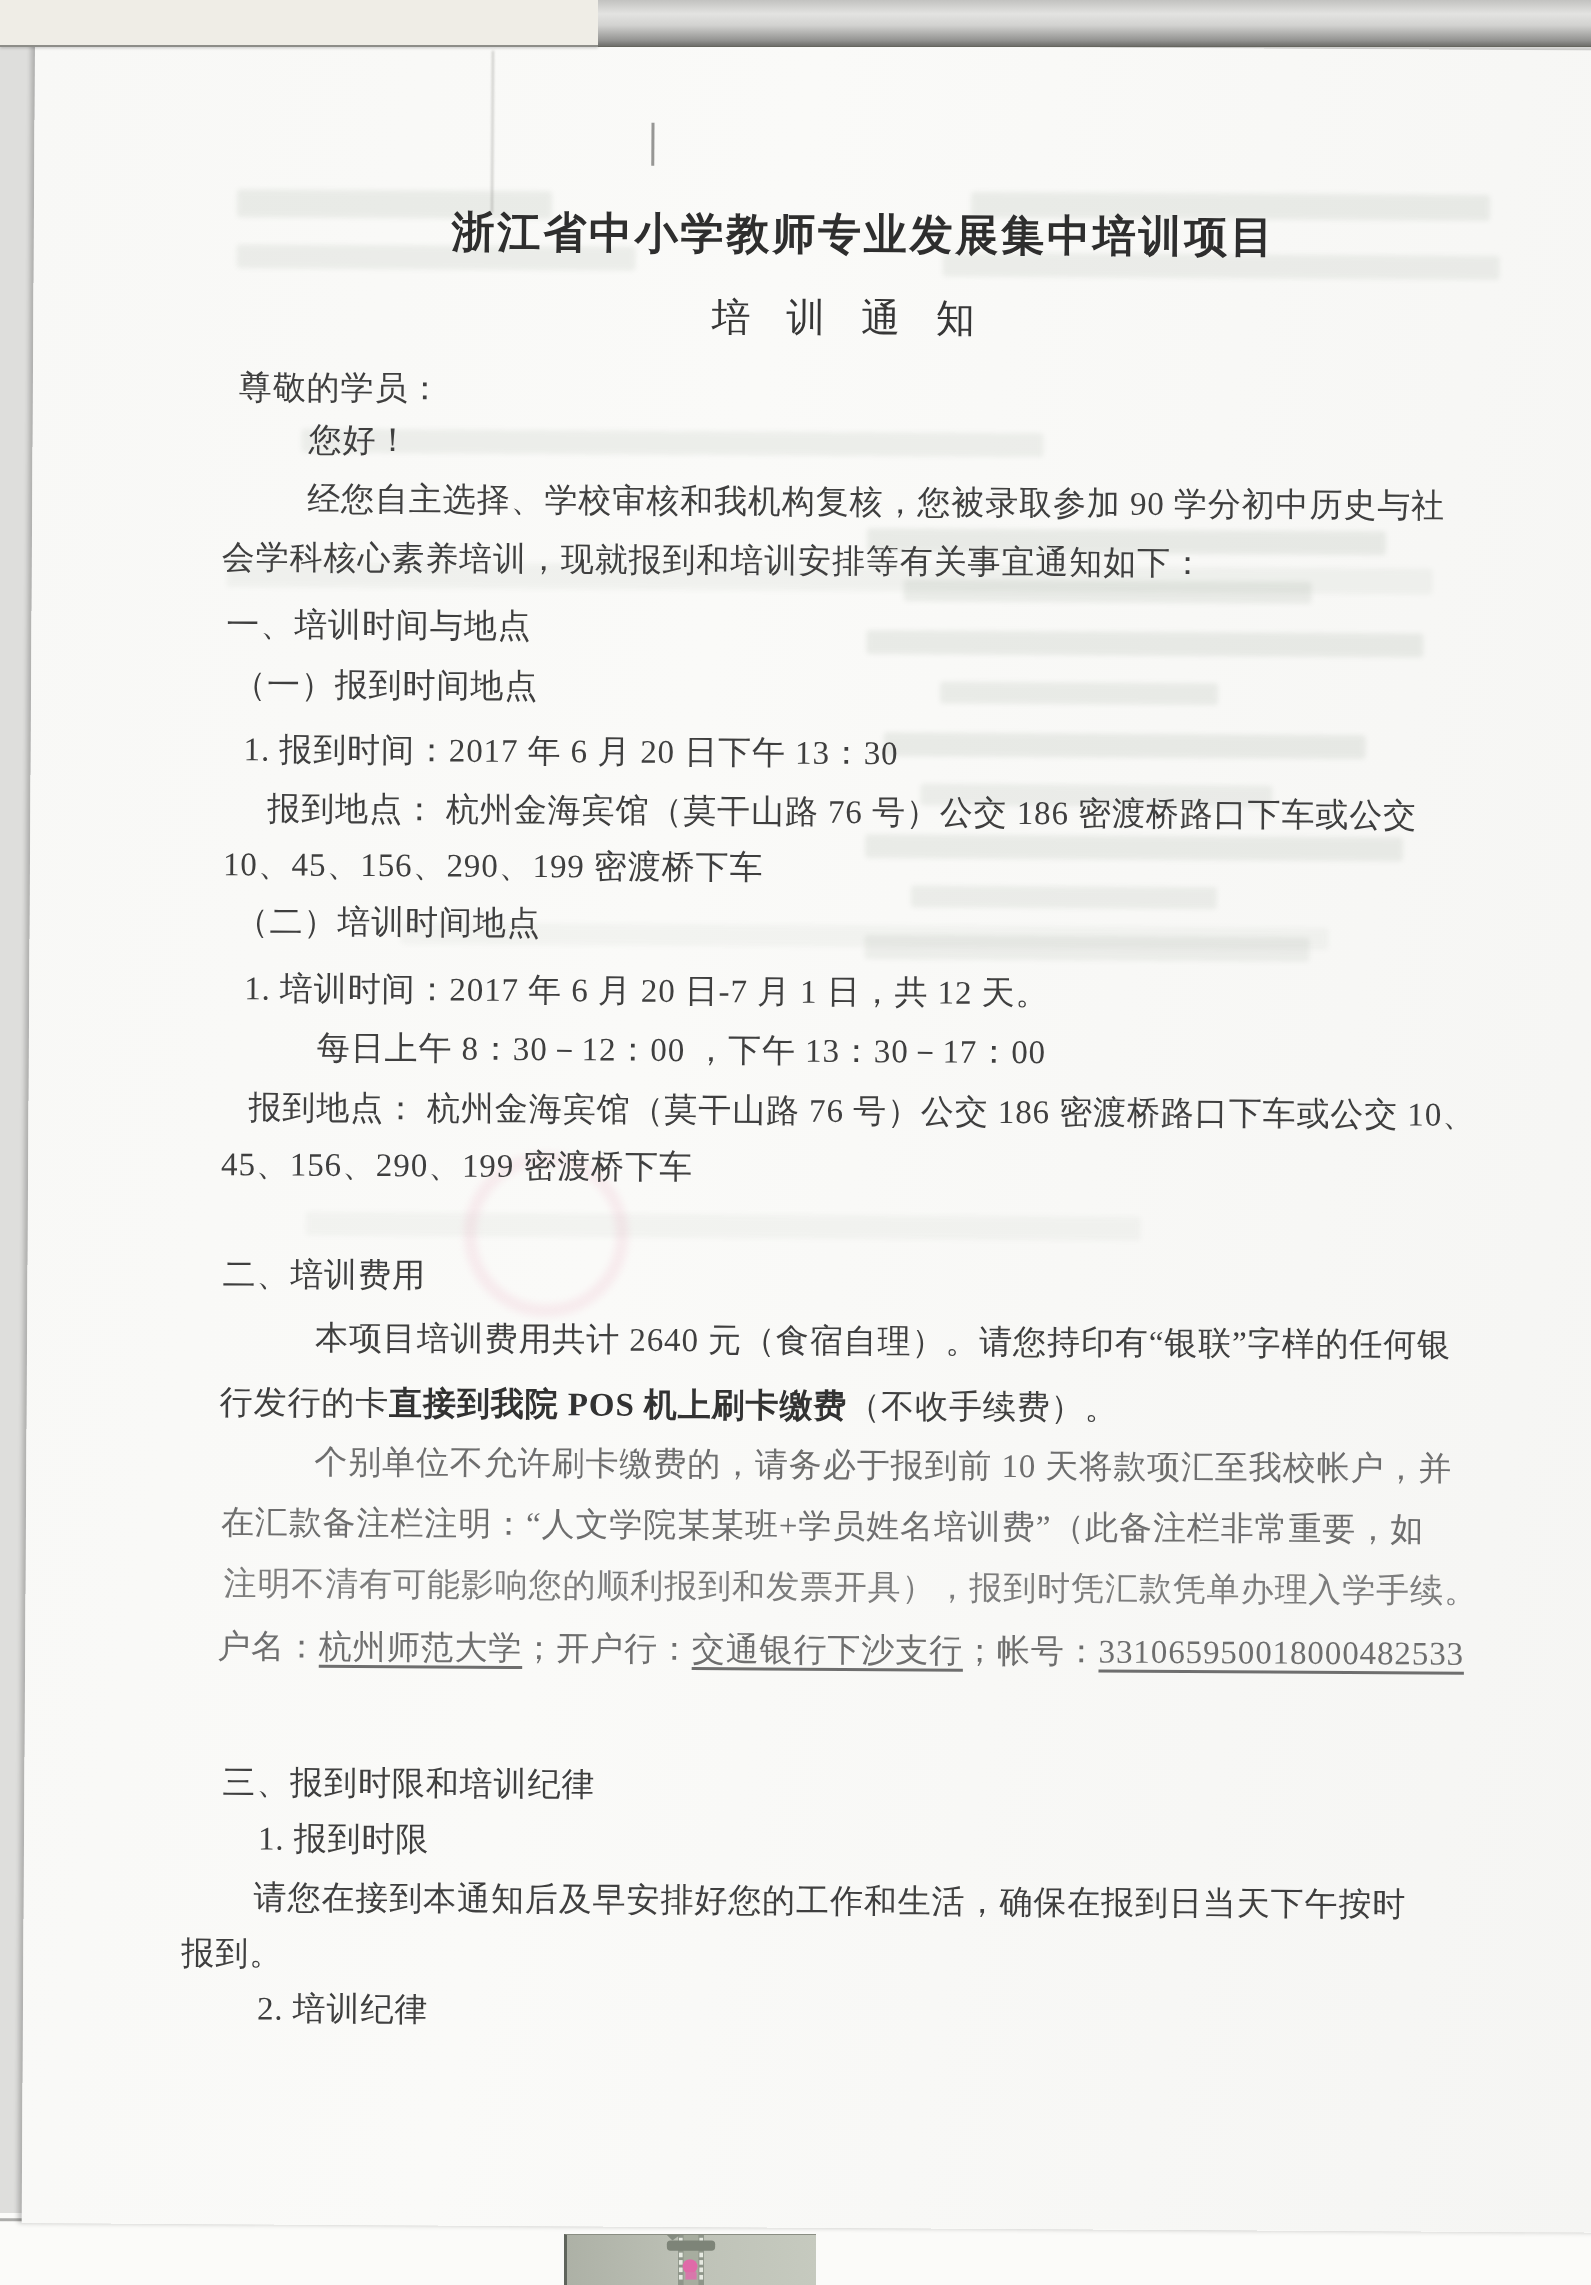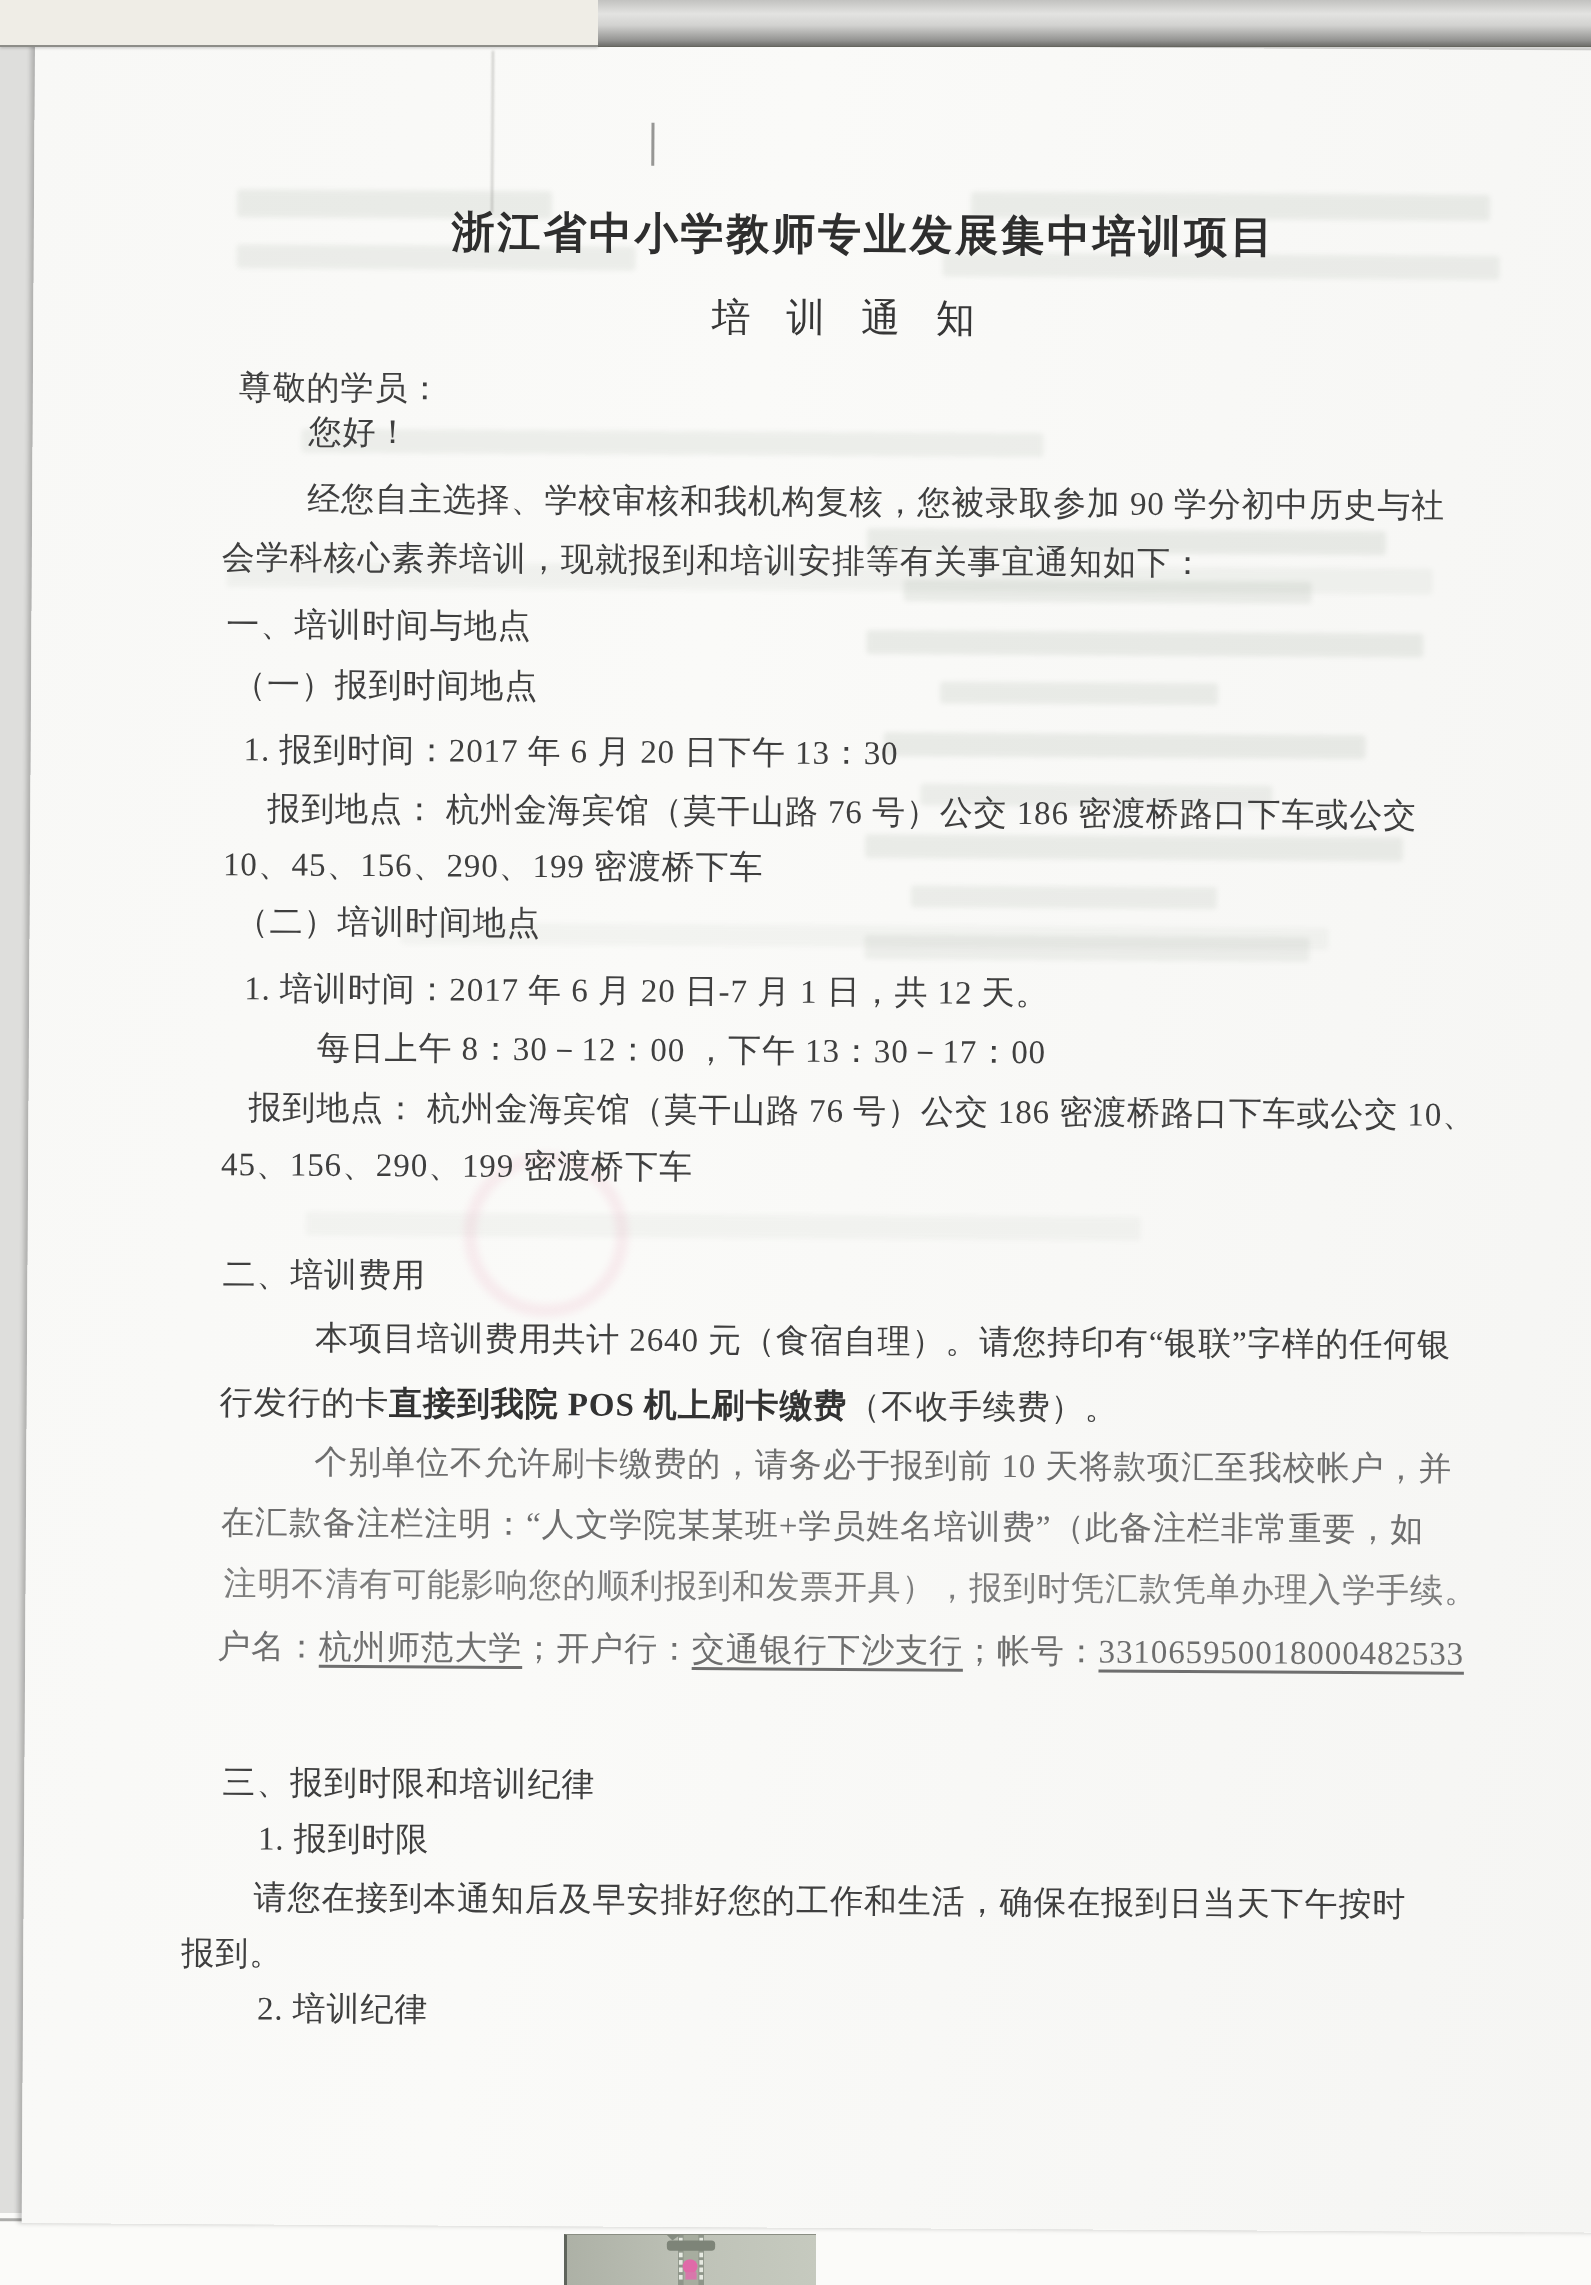--- a/index.html
+++ b/index.html
@@ -72,21 +72,21 @@
   <div class="ghost" style="left:278px;top:1169px;width:835px;height:24px;opacity:.06"></div>
   <div class="seal-ghost" style="left:436px;top:1108px;"></div>
 
   <div class="crease-line" style="left:457px;top:7.4px;width:1.9px;height:162px;"></div>
   <div class="tick-mark" style="left:617px;top:78px;width:2.8px;height:43px;"></div>
 
   <div class="ln title" style="top:160px;">浙江省中小学教师专业发展集中培训项目</div>
   <div class="ln subtitle" style="top:245px;">培  训  通  知</div>
 
   <div class="ln" style="left:206px;top:323px;">尊敬的学员：</div>
-  <div class="ln" style="left:276px;top:367px;">您好！</div>
+  <div class="ln" style="left:276px;top:375px;">您好！</div>
   <div class="ln" style="left:275px;top:434px;">经您自主选择、学校审核和我机构复核，您被录取参加 90 学分初中历史与社</div>
   <div class="ln" style="left:190px;top:493px;">会学科核心素养培训，现就报到和培训安排等有关事宜通知如下：</div>
 
   <div class="ln" style="left:195px;top:560px;">一、培训时间与地点</div>
   <div class="ln" style="left:202px;top:620px;">（一）报到时间地点</div>
   <div class="ln" style="left:213px;top:685px;">1. 报到时间：2017 年 6 月 20 日下午 13：30</div>
   <div class="ln" style="left:237px;top:744px;">报到地点：  杭州金海宾馆（莫干山路 76 号）公交 186 密渡桥路口下车或公交</div>
   <div class="ln" style="left:193px;top:800px;">10、45、156、290、199 密渡桥下车</div>
   <div class="ln" style="left:206px;top:857px;">（二）培训时间地点</div>
   <div class="ln" style="left:215px;top:924px;">1. 培训时间：2017 年 6 月 20 日-7 月 1 日，共 12 天。</div>

